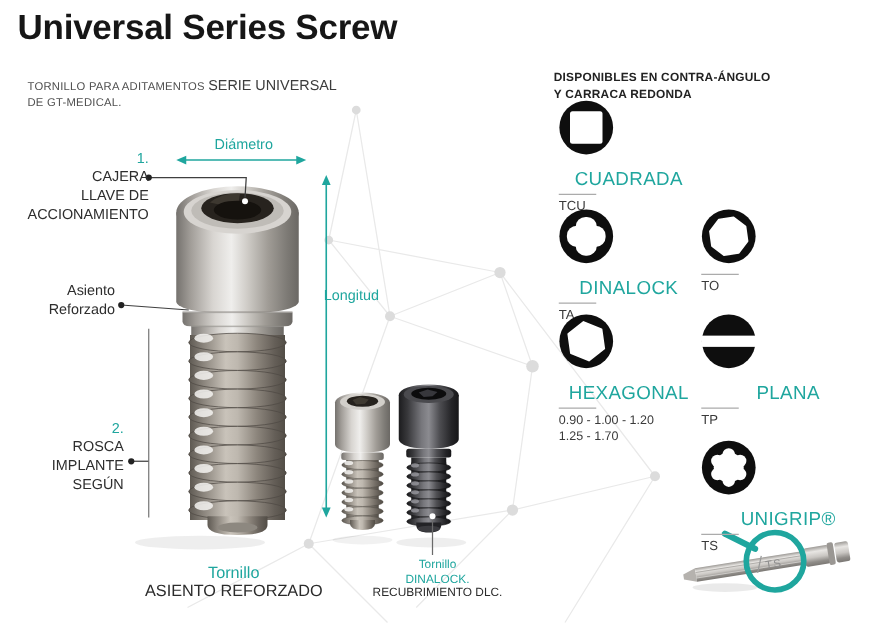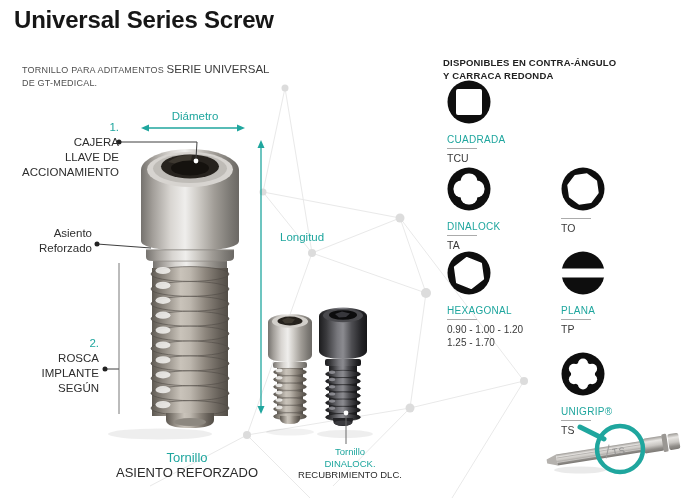--- a/index.html
+++ b/index.html
@@ -1,32 +1,32 @@
 <!DOCTYPE html>
 <html><head>
 <meta charset="utf-8">
 <style>
   html,body{margin:0;padding:0;background:#fff;}
   .stage{position:relative;width:700px;height:500px;background:#fff;overflow:hidden;
          font-family:"Liberation Sans",sans-serif;-webkit-font-smoothing:antialiased;}
   .abs{position:absolute;}
   svg.layer{position:absolute;left:0;top:0;}
-  .page-title{left:14px;top:6px;font-size:24px;font-weight:700;color:#161616;letter-spacing:-.2px;}
+  .page-title{left:14px;top:6px;font-size:28px;font-weight:700;color:#161616;letter-spacing:-.2px;}
   .sub{left:22px;top:63px;font-size:9px;color:#4f4f4f;line-height:13px;letter-spacing:.2px;}
   .sub .big{font-size:11.5px;color:#3c3c3c;letter-spacing:0;}
   .teal{color:#1FA69E;}
   .callout{text-align:right;font-size:11.5px;color:#2e2e2e;line-height:15px;}
   .t-label{color:#1FA69E;font-size:11.5px;}
   .caption-main{left:112px;top:450px;width:150px;text-align:center;font-size:13px;line-height:15px;color:#2b2b2b;}
   .caption-dlc{left:295px;top:446px;width:110px;text-align:center;font-size:9.5px;line-height:11.5px;color:#2b2b2b;}
   .avail{left:443px;top:56px;font-size:9.5px;color:#222;line-height:13px;letter-spacing:.2px;font-weight:bold;}
   .drive-cell{position:absolute;}
   .c1{left:447px;width:112px;} .c2{left:561px;width:139px;}
   .r1{top:80px;} .r2{top:167px;} .r3{top:251px;} .r4{top:352px;}
-  .drive-name{color:#1FA69E;font-size:10px;letter-spacing:.3px;margin-top:6px;white-space:nowrap;}
+  .drive-name{color:#1FA69E;font-size:15px;letter-spacing:.3px;margin-top:6px;white-space:nowrap;text-align:center;}
   .drive-underline{width:30px;height:1px;background:#ababab;margin:3px 0;}
   .drive-code{font-size:10.5px;color:#3a3a3a;line-height:13px;white-space:nowrap;}
 </style>
 </head>
 <body>
 
 <div class="stage">
 
   <svg class="layer" width="700" height="500" viewBox="0 0 700 500">
     <defs>
@@ -225,21 +225,21 @@
 
   <div class="abs page-title">Universal Series Screw</div>
 
   <div class="abs sub">
     <div><span>TORNILLO PARA ADITAMENTOS</span>
       <span class="big">SERIE UNIVERSAL</span></div>
     <div>DE GT-MEDICAL.</div>
   </div>
 
   <div class="abs t-label" style="left:150px;top:110px;width:90px;text-align:center;">Diámetro</div>
-  <div class="abs t-label" style="left:280px;top:231px;">Longitud</div>
+  <div class="abs t-label" style="left:259px;top:231px;">Longitud</div>
 
   <div class="abs callout" style="right:581px;top:120px;width:119px;">
     <div class="teal">1.</div>
     <div>CAJERA</div>
     <div>LLAVE DE</div>
     <div>ACCIONAMIENTO</div>
   </div>
 
   <div class="abs callout teal" style="right:608px;top:226px;width:92px;">
     <div>Asiento</div>

